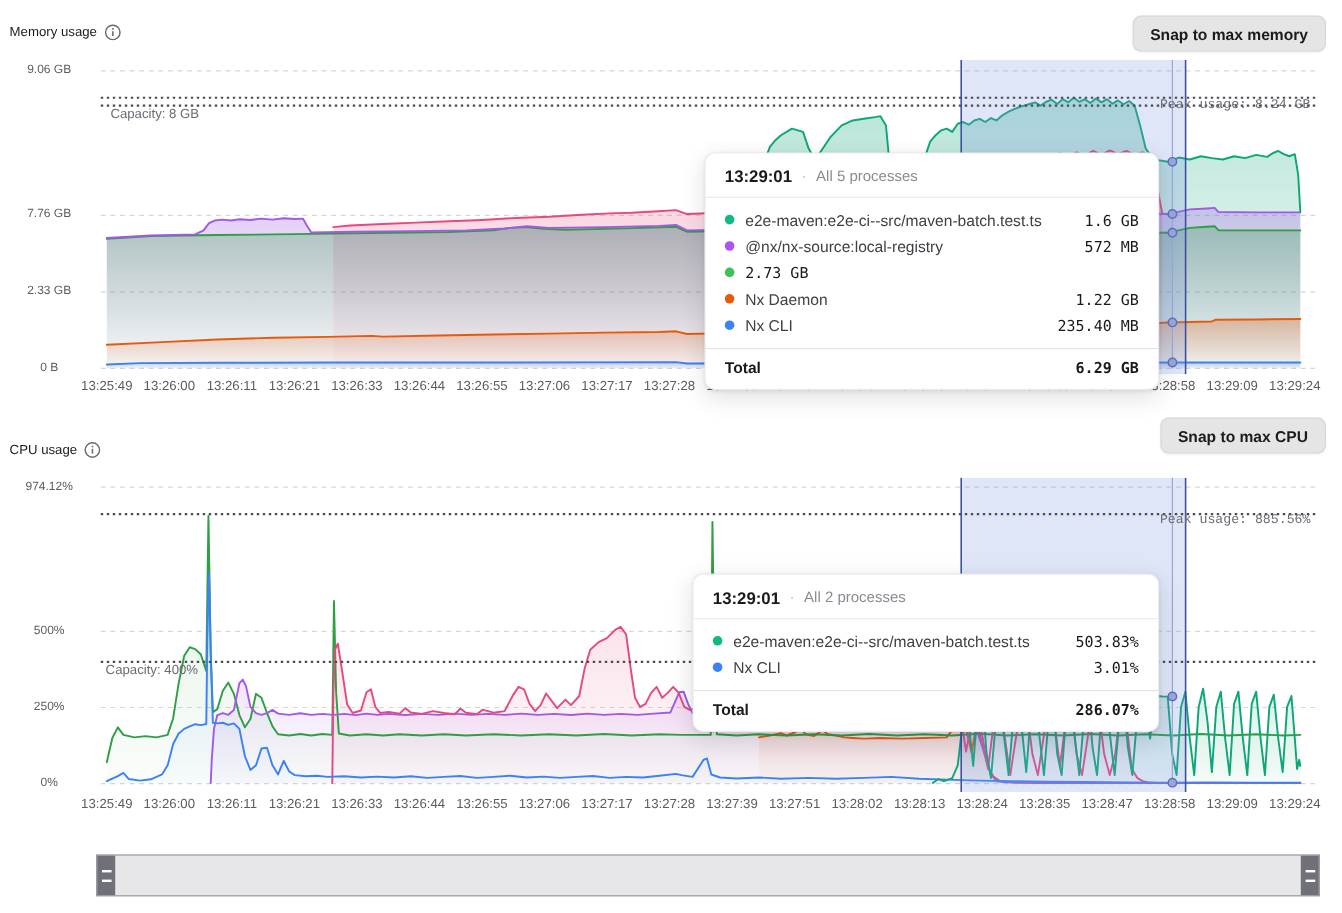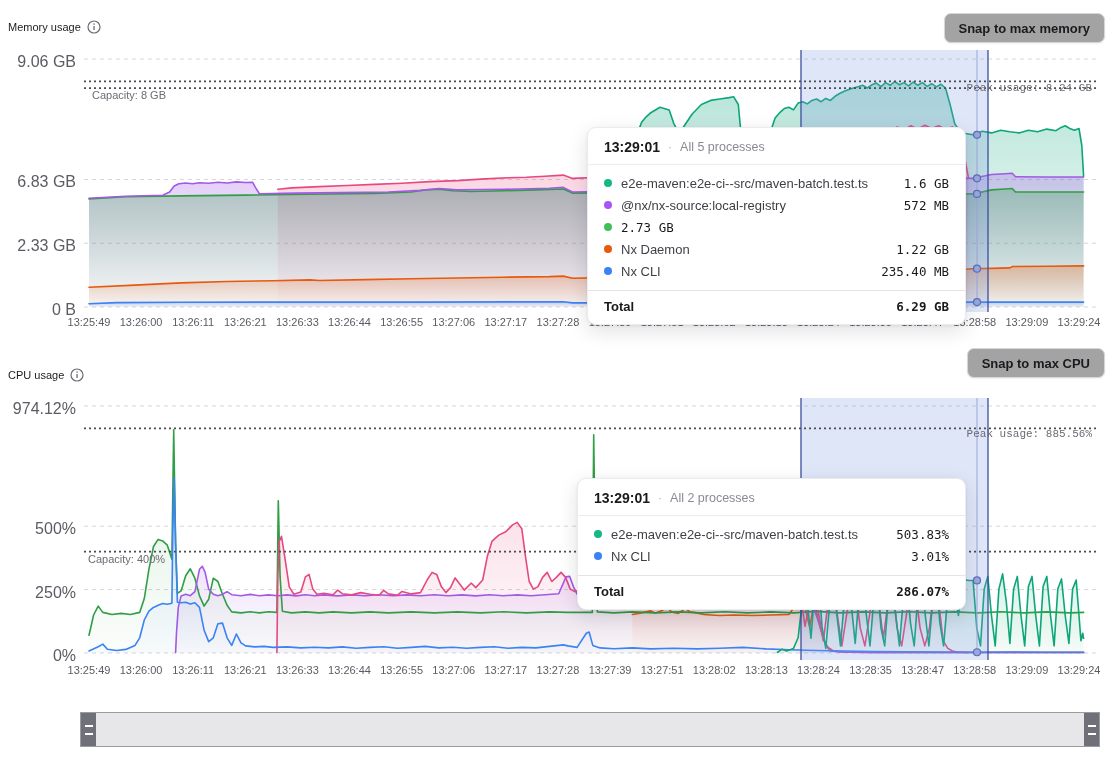--- a/index.html
+++ b/index.html
@@ -1,24 +1,24 @@
 <!DOCTYPE html>
 <html><head>
 <meta charset="utf-8">
 <style>
   html,body{margin:0;padding:0;background:#fff;}
   .page{position:relative;width:1118px;height:761px;background:#fff;
         font-family:"Liberation Sans",sans-serif;overflow:hidden;}
   .chart-title{position:absolute;left:8px;display:flex;align-items:center;gap:6px;
         font-size:11px;font-weight:normal;color:#1b1b1f;}
   .info-icon{display:inline-flex;width:14px;height:14px;color:#6b6b74;}
-  .snap-btn{position:absolute;right:13px;height:30px;padding:0 14px;background:#a3a3a3;
+  .snap-btn{position:absolute;right:13px;height:30px;padding:0 14px;background:#e5e5e5;
         border:1px solid #d6d6dc;border-radius:7px;font-family:"Liberation Sans",sans-serif;
         font-size:13px;font-weight:600;color:#1b1b1f;box-shadow:0 1px 2px rgba(0,0,0,.06);cursor:pointer;}
-  .ylab{position:absolute;width:70px;text-align:right;font-size:16px;color:#5b5b63;}
+  .ylab{position:absolute;width:70px;text-align:center;font-size:10px;color:#5b5b63;}
   .xlab{position:absolute;width:62px;text-align:center;font-size:11px;color:#5b5b63;}
   .linelab{position:absolute;font-size:11px;color:#6b6b74;}
   .linelab.right{text-align:right;font-family:Liberation Mono, monospace;}
   svg.chart{position:absolute;left:0;width:1118px;height:262px;}
   .tooltip{position:absolute;background:#fff;border:1px solid #ececf0;border-radius:9px;
         box-shadow:0 6px 20px rgba(20,20,40,.13), 0 1px 3px rgba(0,0,0,.07);z-index:5;}
   .tt-head{display:flex;align-items:center;gap:8px;padding:11px 16px 9px;border-bottom:1px solid #ececf0;}
   .tt-time{font-size:14px;font-weight:bold;color:#1a1a1e;}
   .tt-dotsep{color:#b0b0b8;font-size:12px;}
   .tt-sub{font-size:12.5px;color:#8a8a93;}
@@ -109,21 +109,21 @@
       <line x1="84" x2="1097" y1="38.03999999999999" y2="38.03999999999999" stroke="#4b4b52" stroke-width="1.8" stroke-dasharray="2,3"></line>
       <line x1="977" x2="977" y1="0" y2="257" stroke="#9aa6d8" stroke-width="1"></line>
       <circle cx="977" cy="252.0734" r="3.5" fill="#99a7dd" stroke="#5c6fb8" stroke-width="1.2"></circle>
       <circle cx="977" cy="218.68200000000002" r="3.5" fill="#99a7dd" stroke="#5c6fb8" stroke-width="1.2"></circle>
       <circle cx="977" cy="143.9619" r="3.5" fill="#99a7dd" stroke="#5c6fb8" stroke-width="1.2"></circle>
       <circle cx="977" cy="128.361" r="3.5" fill="#99a7dd" stroke="#5c6fb8" stroke-width="1.2"></circle>
       <circle cx="977" cy="84.84269999999998" r="3.5" fill="#99a7dd" stroke="#5c6fb8" stroke-width="1.2"></circle>
     </svg>
   <div id="ylabels-0">
       <div class="ylab" style="left: 6px; top: 53.0278px;">9.06 GB</div>
-      <div class="ylab" style="left: 6px; top: 173.456px;">6.83 GB</div>
+      <div class="ylab" style="left: 6px; top: 173.456px;">7.76 GB</div>
       <div class="ylab" style="left: 6px; top: 237.228px;">2.33 GB</div>
       <div class="ylab" style="left: 6px; top: 301px;">0 B</div>
     </div>
   <div id="xlabels-0">
       <div class="xlab" style="left: 58px; top: 316px;">13:25:49</div>
       <div class="xlab" style="left: 110.105px; top: 316px;">13:26:00</div>
       <div class="xlab" style="left: 162.211px; top: 316px;">13:26:11</div>
       <div class="xlab" style="left: 214.316px; top: 316px;">13:26:21</div>
       <div class="xlab" style="left: 266.421px; top: 316px;">13:26:33</div>
       <div class="xlab" style="left: 318.526px; top: 316px;">13:26:44</div>

